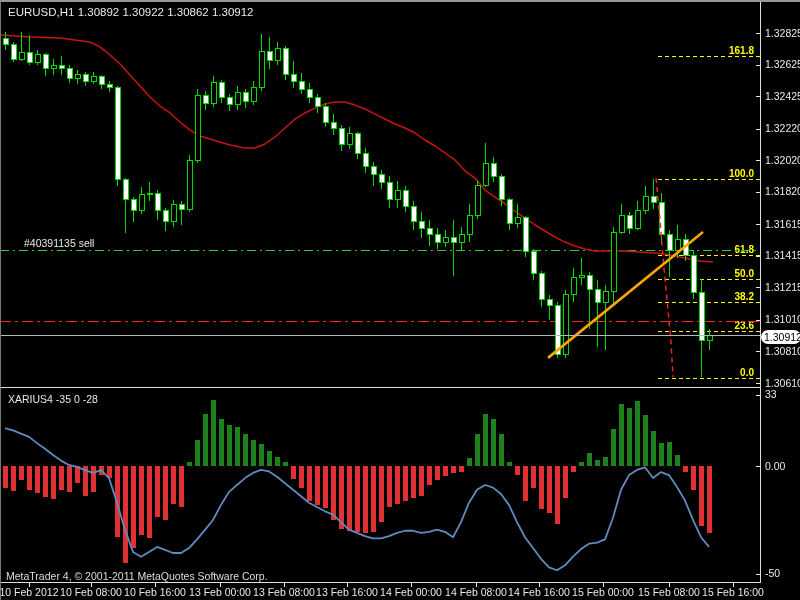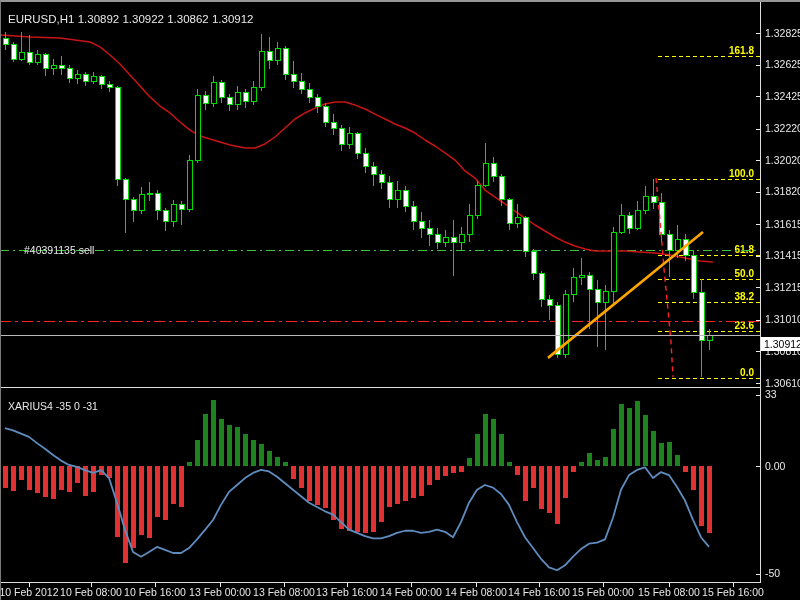--- a/index.html
+++ b/index.html
@@ -1,26 +1,26 @@
 <!DOCTYPE html>
 <html><head>
 <meta charset="utf-8">
 <style>
   html,body{margin:0;padding:0;background:#000;}
   #frame{position:relative;width:800px;height:600px;background:#000;overflow:hidden;
          border-top:2px solid #969696;border-left:1px solid #787878;box-sizing:border-box;
          font-family:"Liberation Sans",sans-serif;}
   #cv{position:absolute;left:-1px;top:-2px;}
-  .ovl{position:absolute;color:#e9e9e9;white-space:pre;margin-top:7px;}
+  .ovl{position:absolute;color:#e9e9e9;white-space:pre;}
   #title{left:7px;top:4px;font-size:11.5px;}
   #selllbl{left:23px;top:235px;font-size:10.5px;}
   #indlbl{left:7px;top:391px;font-size:10.5px;}
   #copyr{left:5px;top:568px;font-size:10.5px;color:#dcdcdc;}
   #pxbox{left:760px;top:328px;width:40px;height:14px;background:#fff;color:#000;
-         font-size:10.5px;text-align:left;padding-left:3px;line-height:14px;box-sizing:border-box;}
+         font-size:10.5px;text-align:left;padding-left:3px;line-height:14px;box-sizing:border-box;border-radius:7px;}
 </style>
 </head>
 <body>
 
 <div id="frame">
   <svg id="cv" width="800" height="600">
       <g>
         <line x1="658" y1="56.5" x2="760" y2="56.5" stroke="#ffff00" stroke-width="1" stroke-dasharray="4 3" shape-rendering="crispEdges"></line>
         <text x="754" y="53.5" fill="#ffff00" font-size="10" font-family="&quot;Liberation Sans&quot;,sans-serif" text-anchor="end" font-weight="bold">161.8</text>
         <line x1="658" y1="179.5" x2="760" y2="179.5" stroke="#ffff00" stroke-width="1" stroke-dasharray="4 3" shape-rendering="crispEdges"></line>
@@ -389,15 +389,16 @@
         <rect x="690.5" y="466" width="5" height="23.743499999999983" fill="#e03232" shape-rendering="crispEdges"></rect>
         <rect x="698.5" y="466" width="5" height="60.43799999999999" fill="#e03232" shape-rendering="crispEdges"></rect>
         <rect x="706.5" y="466" width="5" height="66.9135" fill="#e03232" shape-rendering="crispEdges"></rect>
       </g>
       <g>
         <polyline points="5,428.22625 13,430.38475 21,433.6225 29,436.86025 37,443.11990000000003 45,448.73199999999997 53,454.99165 61,460.60375 69,464.92075 77,466.8634 85,470.10115 93,472.9072 101,470.10115 109,478.0876 117,502.6945 125,529.8916 133,551.9083 141,556.657 149,551.9083 157,546.94375 165,549.96565 173,552.98755 181,552.98755 189,548.023 197,539.389 205,529.8916 213,519.9625 221,504.853 229,491.902 237,484.9948 245,478.0876 253,472.9072 261,469.8853 269,471.39625 277,476.7925 285,483.26800000000003 293,489.7435 301,496.219 309,502.6945 317,507.0115 325,511.3285 333,514.56625 341,522.121 349,529.67575 357,532.9135 365,536.15125 373,538.30975 381,538.30975 389,536.15125 397,532.9135 405,530.755 413,530.755 421,532.9135 429,531.83425 437,529.67575 445,531.83425 453,537.2305 461,522.121 469,502.6945 477,489.7435 485,484.9948 493,487.585 501,494.0605 509,504.853 517,522.121 525,537.2305 533,548.023 541,558.8155 549,567.4495 557,570.25555 565,565.2909999999999 573,556.657 581,549.10225 589,543.706 597,542.62675 605,539.389 613,517.804 621,489.7435 629,475.0657 637,469.8853 645,467.2951 653,478.0876 661,472.0438 669,475.0657 677,486.93745 685,500.536 693,519.9625 701,537.2305 709,546.94375" fill="none" stroke="#5e8cbe" stroke-width="1.8" stroke-linejoin="round"></polyline>
       </g>
     </svg>
   <div class="ovl" id="title">EURUSD,H1 1.30892 1.30922 1.30862 1.30912</div>
   <div class="ovl" id="selllbl">#40391135 sell</div>
-  <div class="ovl" id="indlbl">XARIUS4 -35 0 -31</div>
+  <div class="ovl" id="indlbl">XARIUS4 -35 0 -28</div>
+  <div class="ovl" id="copyr">MetaTrader 4, © 2001-2011 MetaQuotes Software Corp.</div>
   <div class="ovl" id="pxbox">1.30912</div>
 </div>
 
 </body></html>

